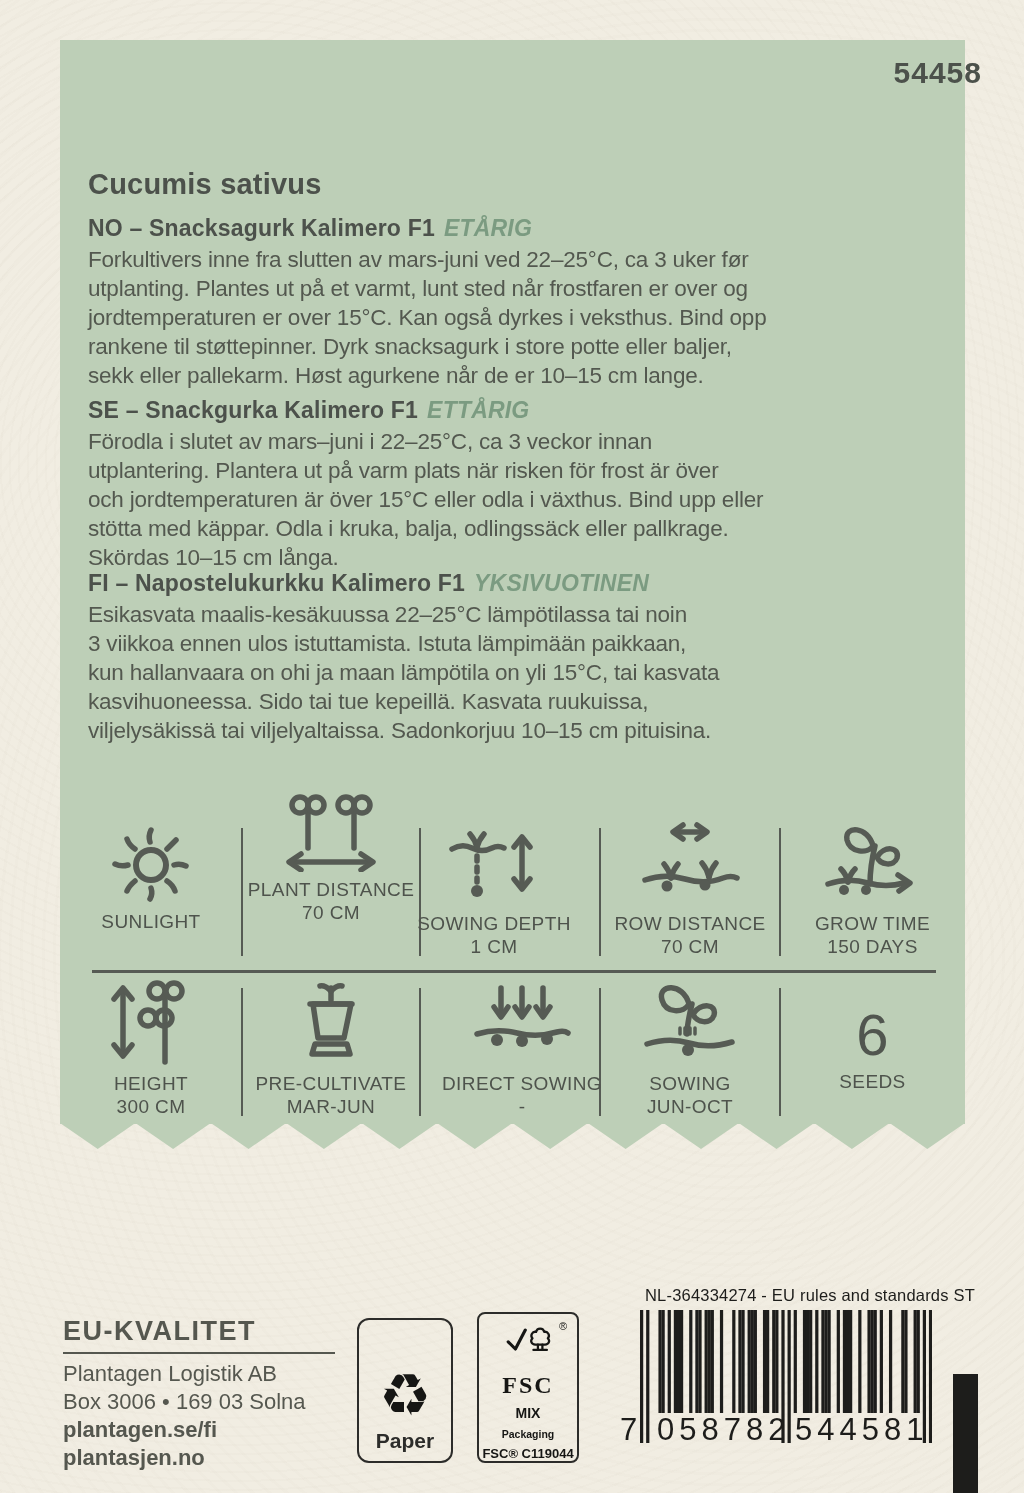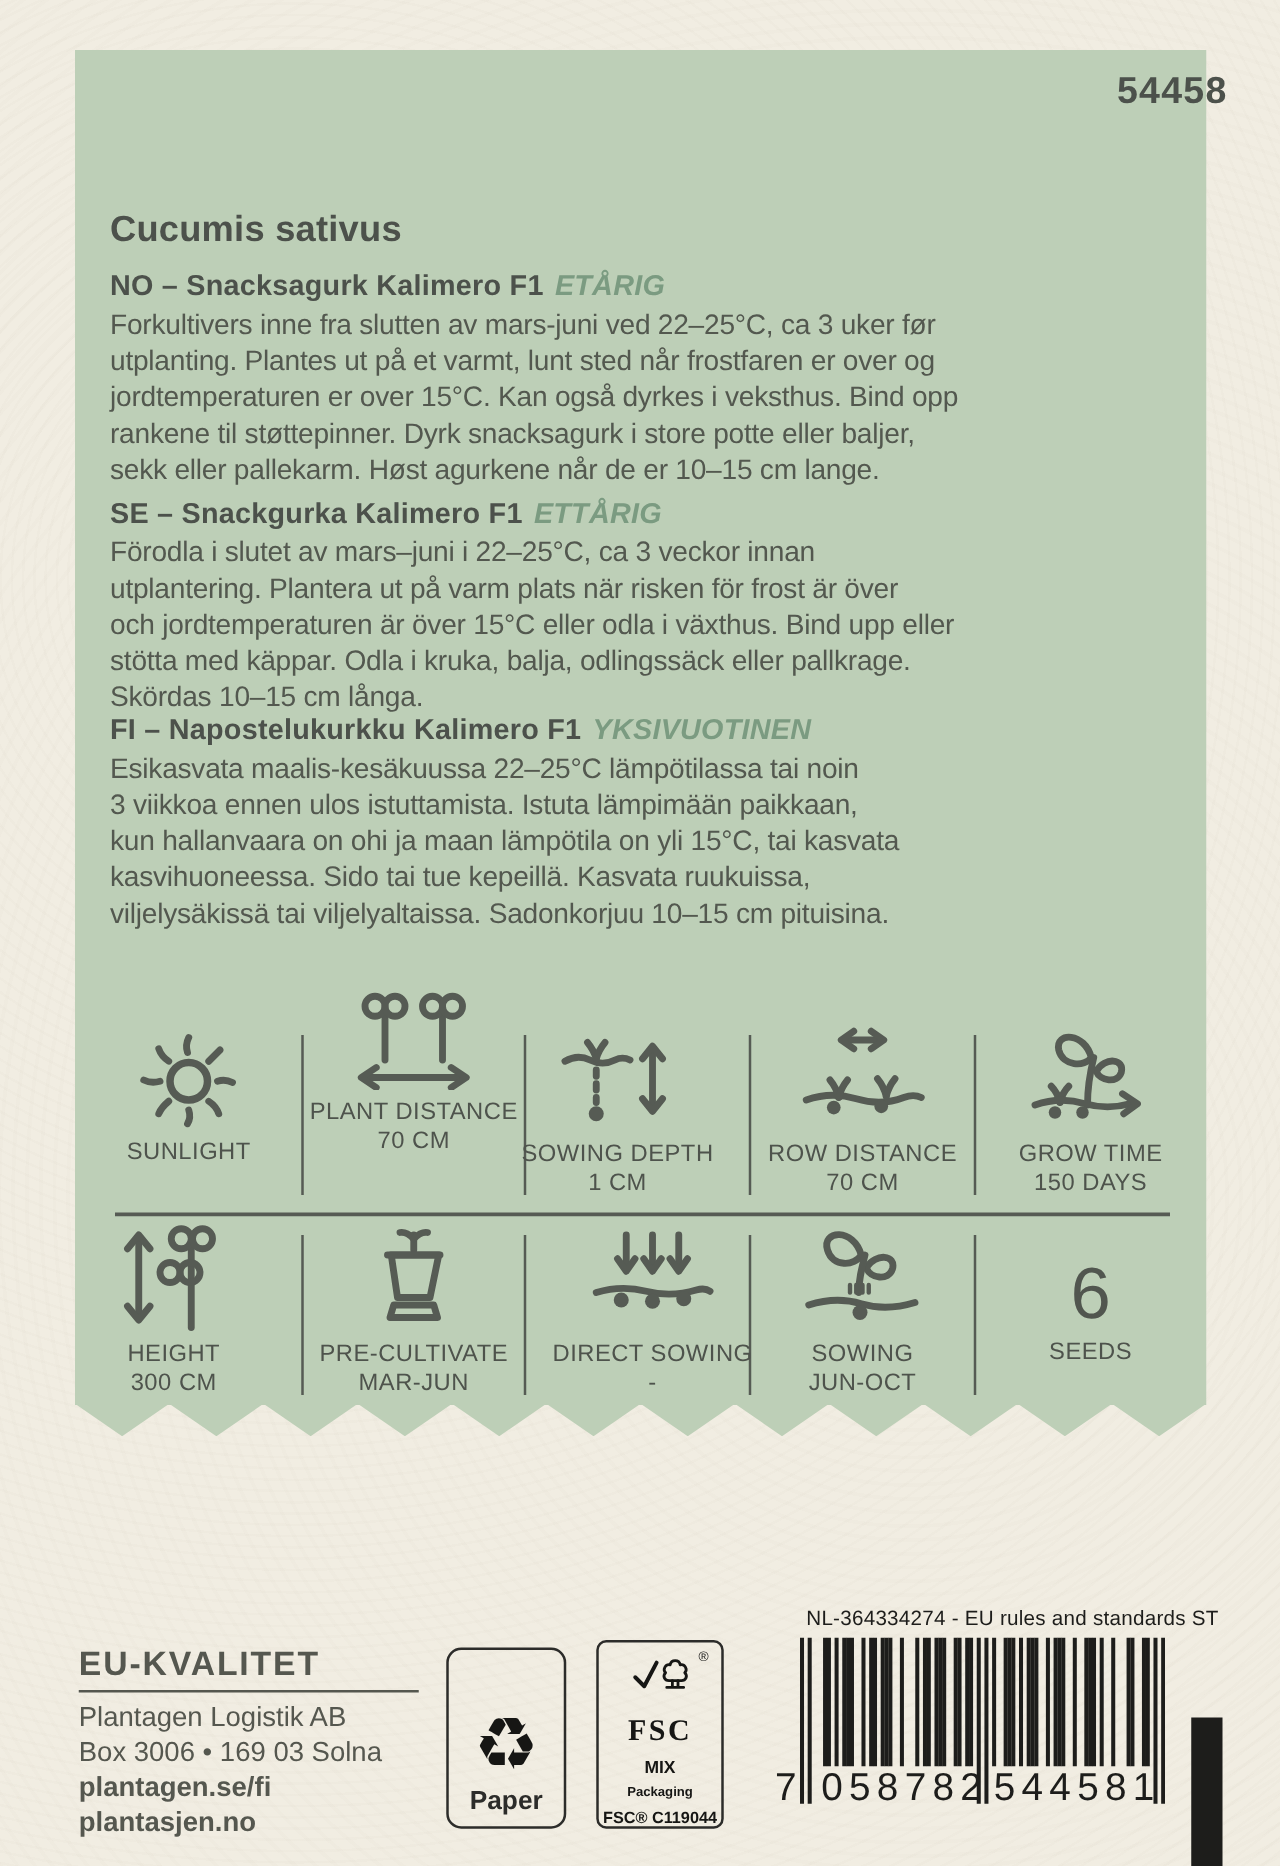--- a/index.html
+++ b/index.html
@@ -187,21 +187,21 @@
           <path d="M28,62 Q30,54 35,49"></path>
         <path d="M8,64 Q28,57 48,63 Q66,68 84,63"></path>
         <path d="M78,55 L90,63 L79,71"></path>
         <circle cx="24" cy="70" r="5" fill="#565b54" stroke="none"></circle>
         <circle cx="46" cy="70" r="5" fill="#565b54" stroke="none"></circle>
       </svg>
     </div>
     <div class="lbl"><span>GROW TIME</span><br><span>150 DAYS</span></div>
   </div>
 
-  <div class="cell" style="left:48px;top:982px;width:182px;">
+  <div class="cell" style="left:60px;top:982px;width:182px;">
     <div class="icn">
       <svg width="100" height="88" viewBox="0 0 100 88" class="icon-stroke" stroke-width="5.5">
         <path d="M22,12 L22,76"></path>
           <path d="M13,21 L22,10 L31,21"></path>
           <path d="M13,67 L22,78 L31,67"></path>
         <path d="M64,84 L64,16"></path>
         <circle cx="56" cy="13" r="8"></circle>
           <circle cx="73" cy="13" r="8"></circle>
         <circle cx="47" cy="40" r="8"></circle>
           <circle cx="63" cy="40" r="8"></circle>

